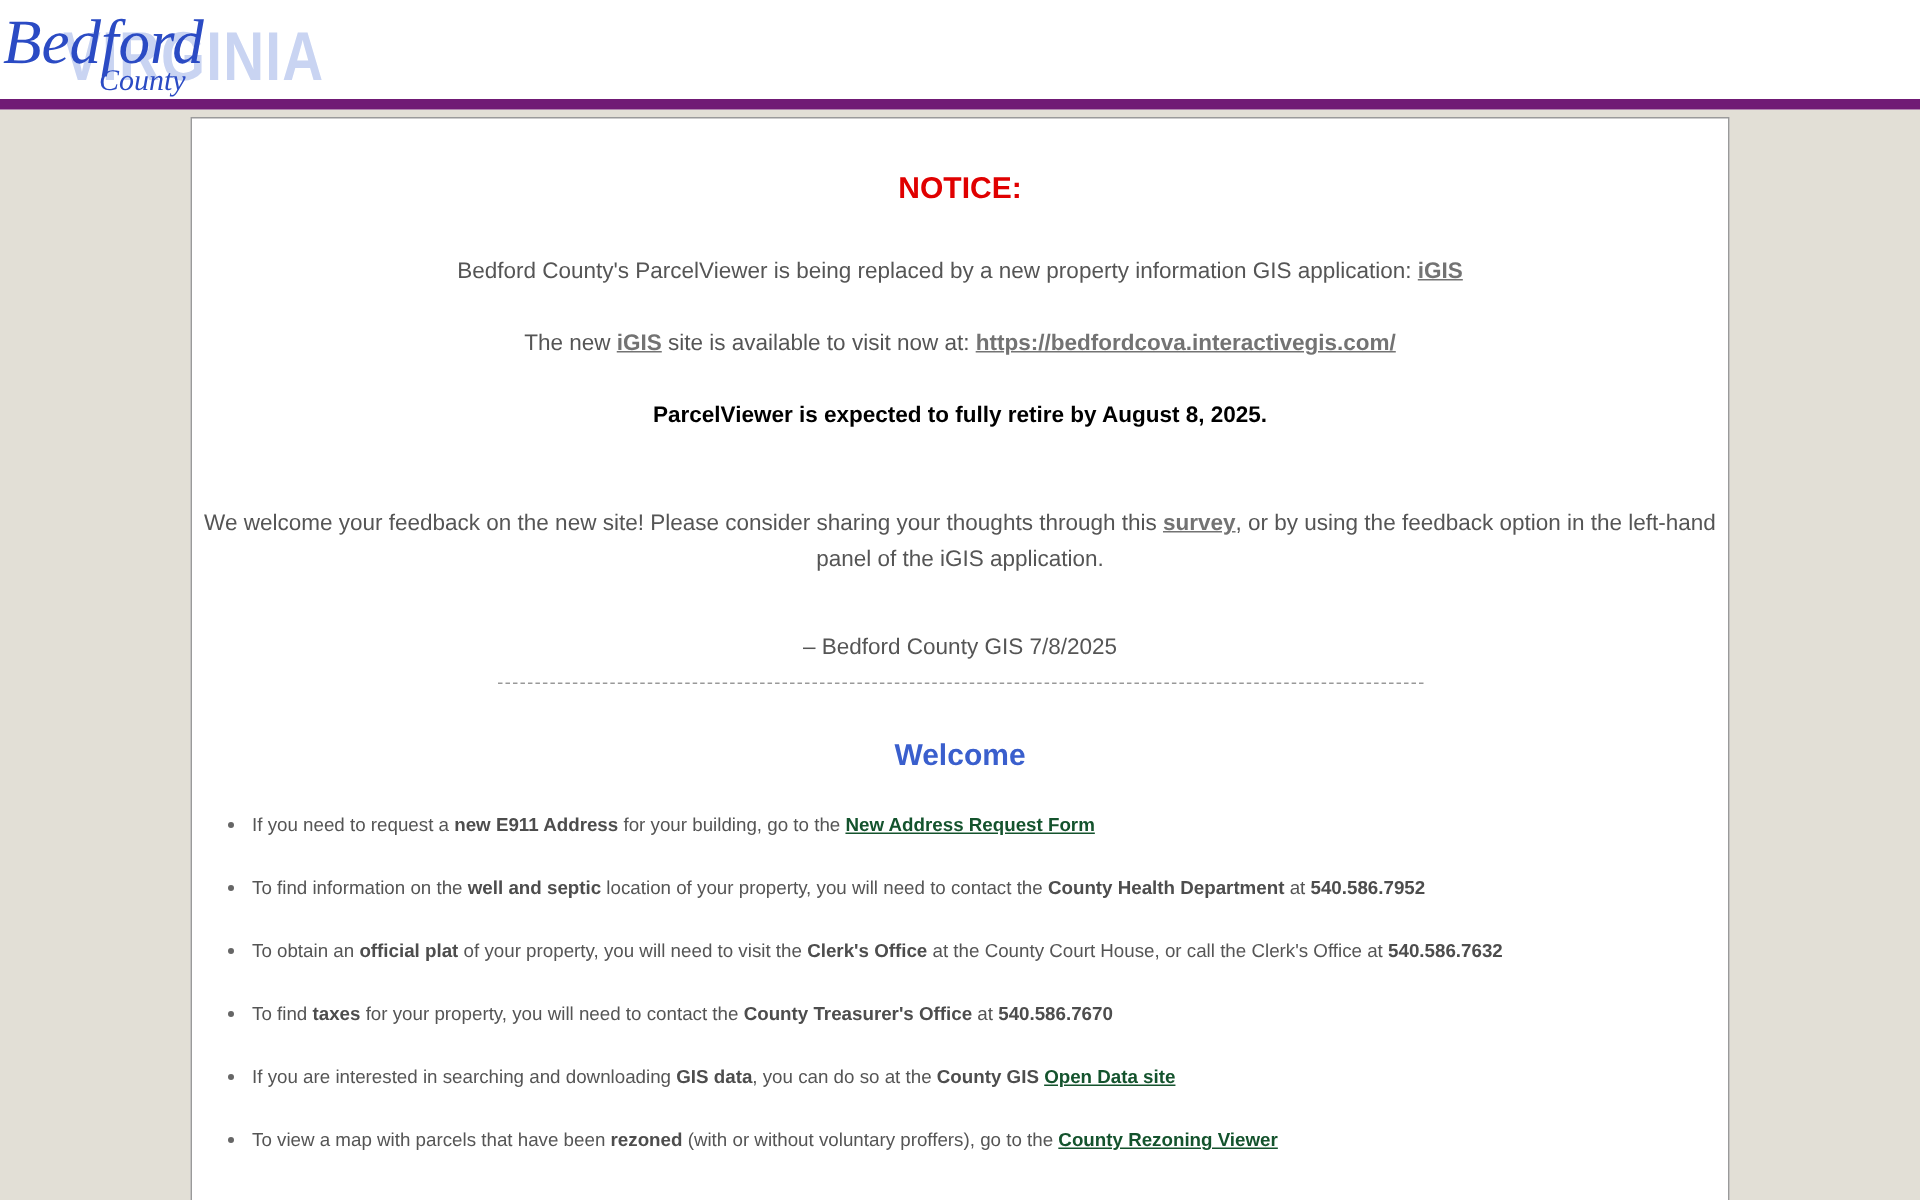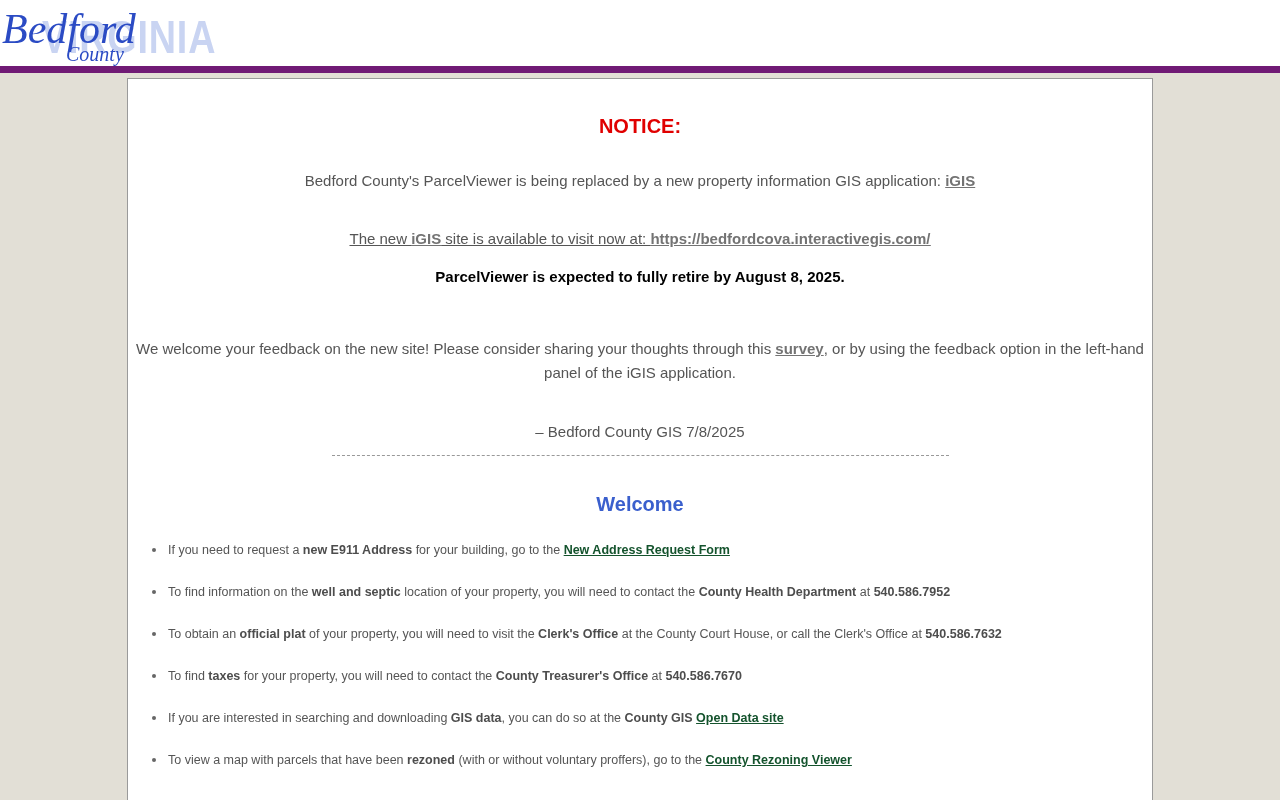--- a/index.html
+++ b/index.html
@@ -154,21 +154,21 @@
   </div>
 </div>
 
 <div class="panel">
   <div class="notice-title">NOTICE:</div>
 
   <div class="para" style="top:90px;">
     <span>Bedford County's ParcelViewer is being replaced by a new property information GIS application: </span><a>iGIS</a>
   </div>
 
-  <div class="para" style="top:148px;text-decoration:underline;">
+  <div class="para" style="top:138px;">
     <span>The new </span><a>iGIS</a><span> site is available to visit now at: </span><a>https://bedfordcova.interactivegis.com/</a>
   </div>
 
   <div class="para" style="top:186px;">
     <div class="red-bold">ParcelViewer is expected to fully retire by August 8, 2025.</div>
   </div>
 
   <div class="para" style="top:258px; padding:0 6px;">
     <span>We welcome your feedback on the new site! Please consider sharing your thoughts through this </span><a>survey</a><span>, or by using the feedback option in the left-hand panel of the iGIS application.</span>
   </div>

